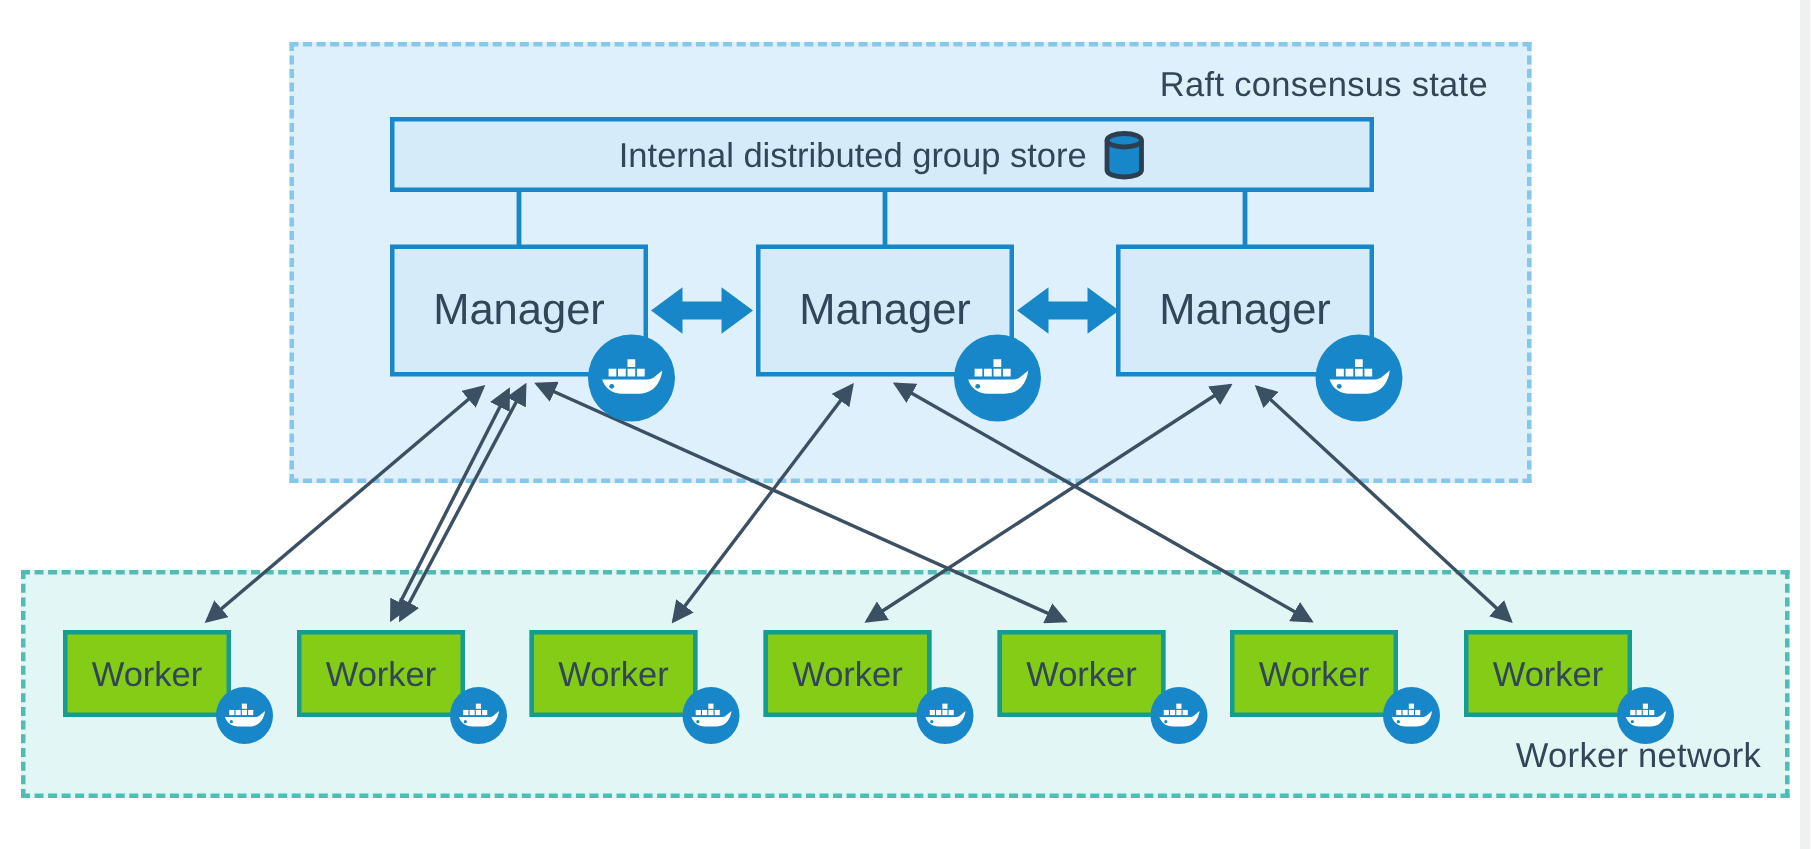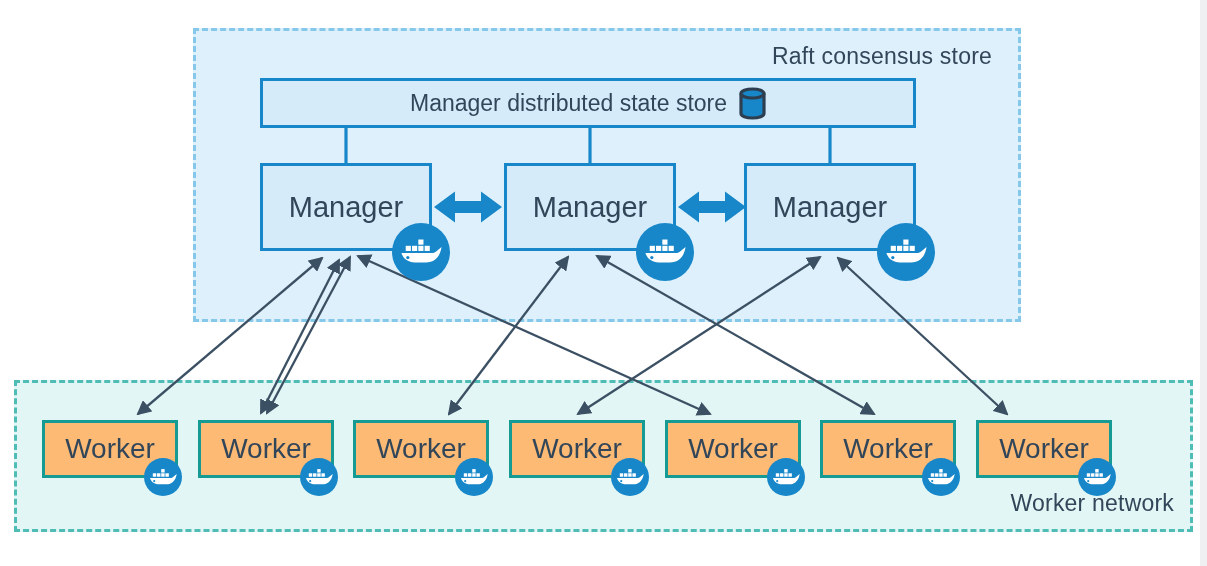--- a/index.html
+++ b/index.html
@@ -12,21 +12,21 @@
 
   .group-label{position:absolute;font-size:23px;letter-spacing:.2px;color:#32465a;white-space:nowrap;}
   .raft-label{right:26px;top:12px;}
   .gossip-label{right:16px;bottom:12px;}
 
   .node{position:absolute;box-sizing:border-box;display:flex;align-items:center;justify-content:center;}
   .store-bar{left:260px;top:78px;width:656px;height:50px;background:#d5ebfa;border:3px solid #1787c9;font-size:23px;}
   .store-inner{display:flex;align-items:center;gap:12px;}
   .manager{top:163px;width:172px;height:88px;background:#d5ebfa;border:3px solid #1787c9;font-size:29px;text-align:center;}
   .m1{left:260px;} .m2{left:504px;} .m3{left:744px;}
-  .worker{top:420px;width:136px;height:58px;background:#fdba74;border:3px solid #169b94;font-size:28px;}
+  .worker{top:420px;width:112px;height:58px;background:#84cc16;border:3px solid #169b94;font-size:23px;}
 
   svg.layer{position:absolute;left:0;top:0;pointer-events:none;}
   .edge-strip{position:absolute;right:0;top:0;width:7px;height:566px;background:#eef0f2;}
 </style>
 </head>
 <body>
 
 <div id="stage">
 
   <svg width="0" height="0" style="position:absolute" aria-hidden="true">
@@ -45,30 +45,30 @@
 
         <circle cx="8.2" cy="20.3" r="1.7" fill="#1787c9"></circle>
       </symbol>
       <marker id="ah" viewBox="0 0 10 10" refX="8.6" refY="5" markerWidth="6.4" markerHeight="6.4" orient="auto-start-reverse">
         <path d="M0,0 L10,5 L0,10 Z" fill="#3c5064"></path>
       </marker>
     </defs>
   </svg>
 
   <div class="dashed-group raft-box">
-    <div class="group-label raft-label">Raft consensus store</div>
+    <div class="group-label raft-label">Raft consensus state</div>
   </div>
 
   <div class="dashed-group gossip-box">
     <div class="group-label gossip-label">Worker network</div>
   </div>
 
   <div class="node store-bar">
     <div class="store-inner">
-      <span>Manager distributed state store</span>
+      <span>Internal distributed group store</span>
       <svg width="27" height="33" viewBox="0 0 27 33">
         <path d="M2,6.5 L2,26.5 C2,29 7,31 13.5,31 C20,31 25,29 25,26.5 L25,6.5" fill="#1787c9" stroke="#2d3e50" stroke-width="3.2"></path>
         <ellipse cx="13.5" cy="6.5" rx="11.5" ry="4.5" fill="#1787c9" stroke="#2d3e50" stroke-width="3.2"></ellipse>
       </svg>
     </div>
   </div>
 
   <div class="node manager m1">
     <span>Manager</span>
   </div>

